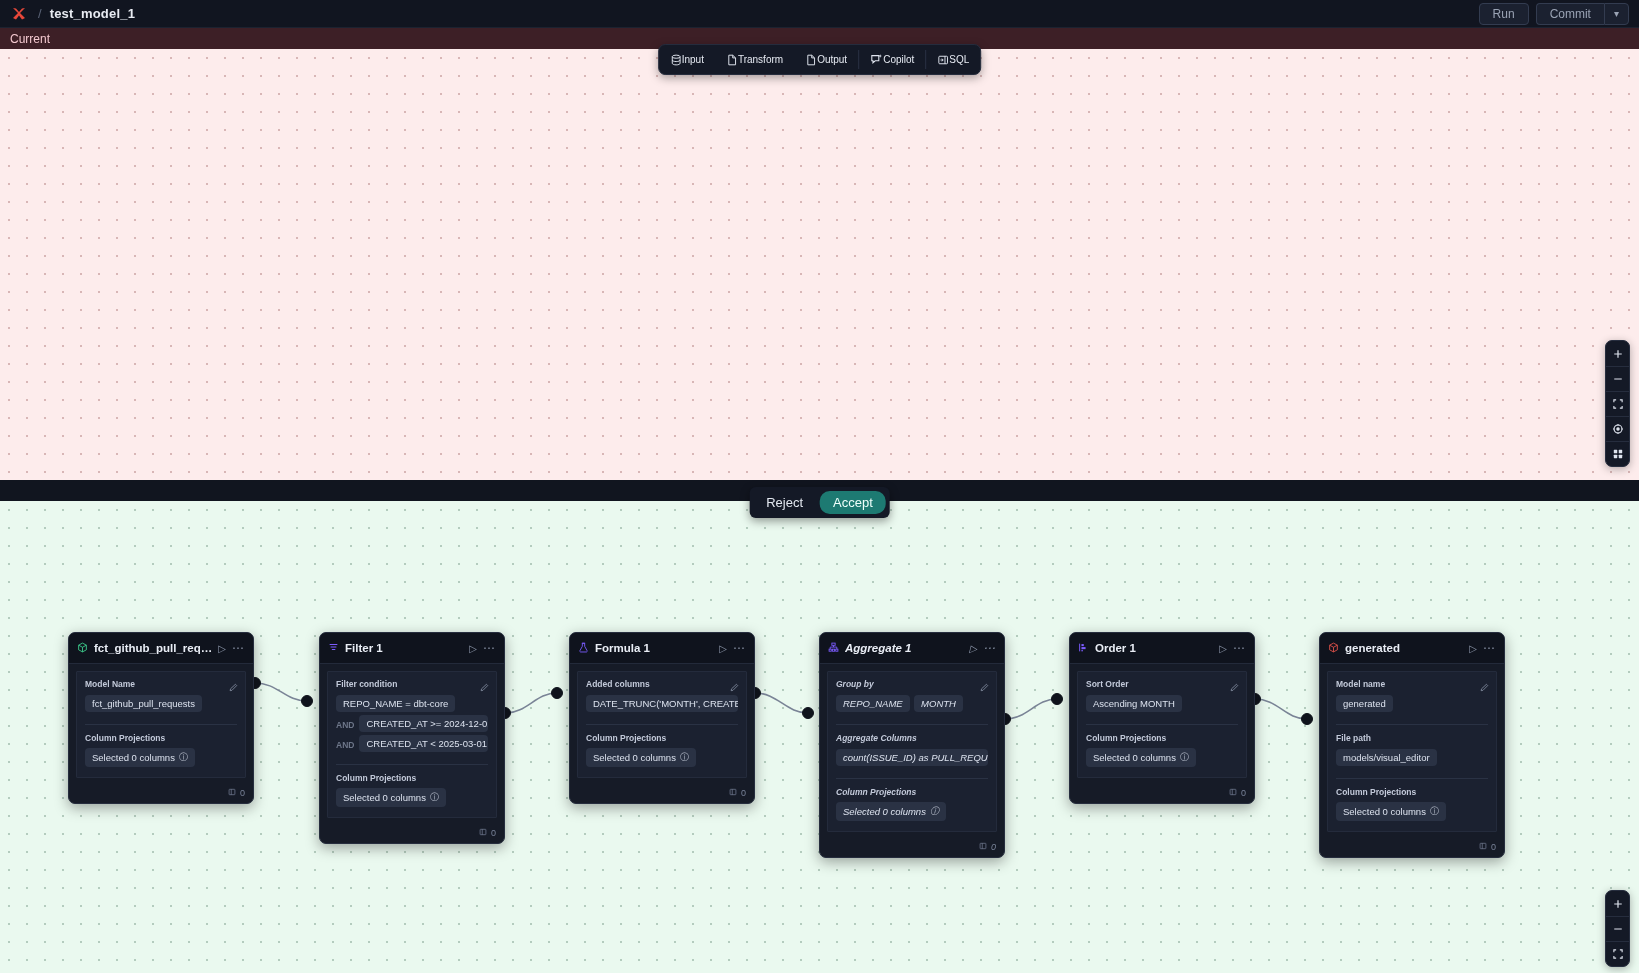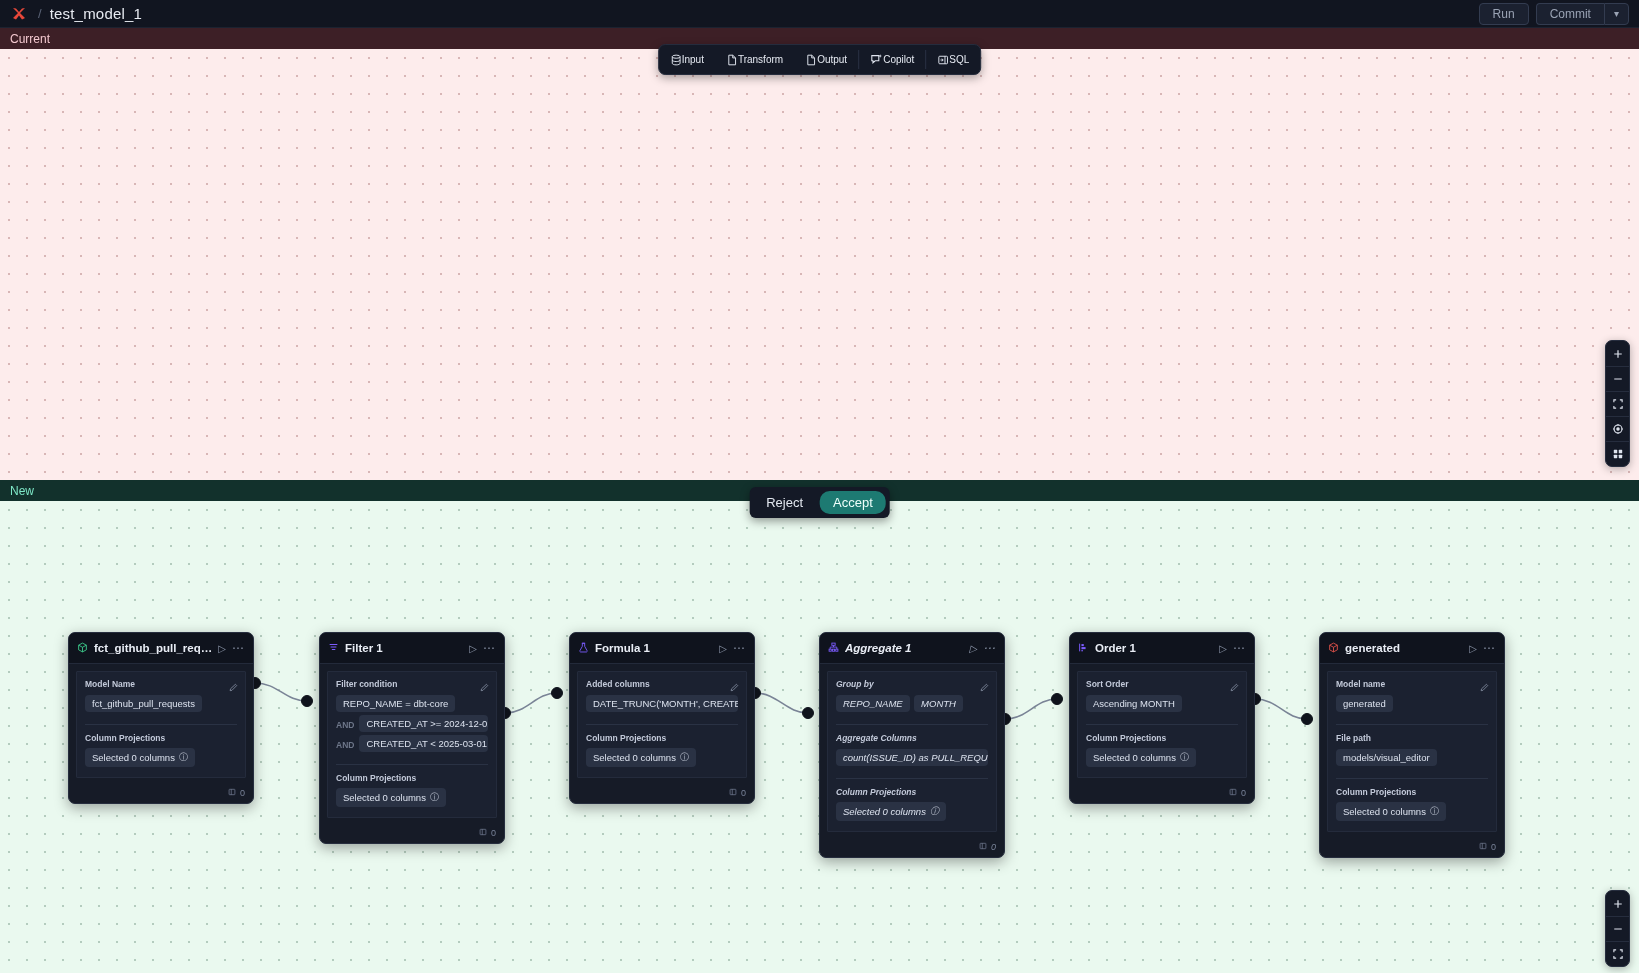--- a/index.html
+++ b/index.html
@@ -15,21 +15,21 @@
     height: 28px; width: 100%;
     background: #111520;
     display: flex; align-items: center;
     padding: 0 10px;
     position: relative; z-index: 60;
     border-bottom: 1px solid #1c2230;
   }
   .logo-x { width: 18px; height: 18px; margin-right: 8px;
             display: flex; align-items: center; justify-content: center; }
   .slash { color: #5b6477; font-size: 13px; margin: 0 8px 0 2px; }
-  .model-title { color: #e8ebf2; font-size: 15px; font-weight: normal; letter-spacing: .2px; text-align: center; }
+  .model-title { color: #e8ebf2; font-size: 13px; font-weight: bold; letter-spacing: .2px; text-align: center; }
   .topbar-right { margin-left: auto; display: flex; align-items: center; gap: 7px; }
   .tb-btn {
     border: 1px solid #39405230; background: #1b2130;
     color: #9aa3b4; font-size: 12px;
     padding: 3px 13px; border-radius: 4px;
     border: 1px solid #333c50;
   }
   .tb-split { display: flex; }
   .tb-split .tb-btn:first-child { border-radius: 4px 0 0 4px; border-right: none; }
   .tb-split .tb-caret {
@@ -237,21 +237,20 @@
         <path d="M10.4 3v10"></path>
           <path d="M4.4 8h3.4"></path>
           <path d="M6.4 6.2L8 8l-1.6 1.8"></path>
       </svg>
     </span>
     <span>SQL</span>
   </div>
 </div>
 
 <div class="pane pane-new">
-  <div class="pane-label label-new">New</div>
   <div class="dots-new">
 
     <div class="graph">
       <svg class="edges">
         <g stroke="#7a8496" stroke-width="1.6" fill="none">
           <path d="M255,182 C278,182 285,200 307,200"></path>
           <path d="M505,212 C528,212 535,192 557,192"></path>
           <path d="M755,192 C778,192 786,212 808,212"></path>
           <path d="M1005,218 C1028,218 1035,198 1057,198"></path>
           <path d="M1255,198 C1278,198 1285,218 1307,218"></path>

